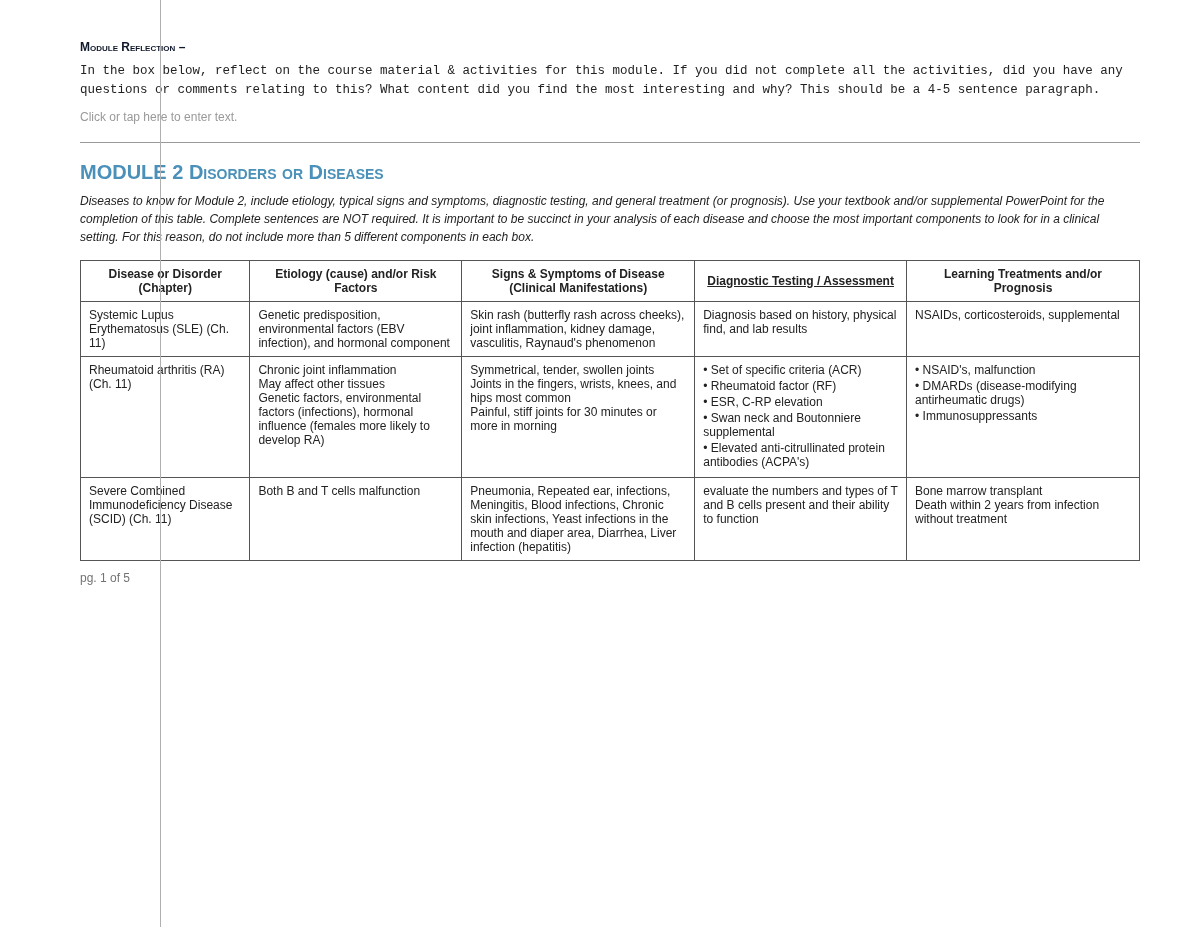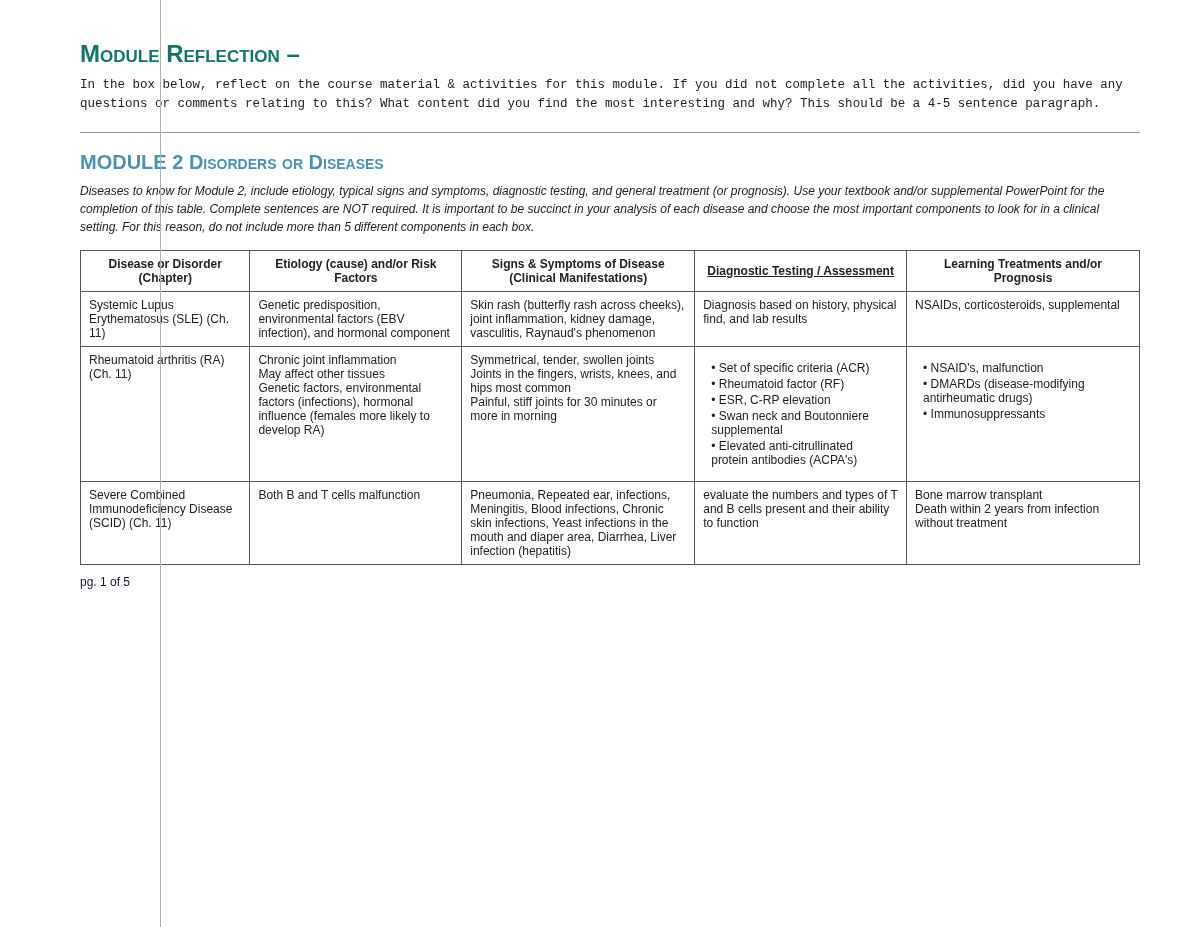--- a/index.html
+++ b/index.html
@@ -26,22 +26,22 @@
       background: #b0b0b0;
     }
     .page-title {
       color: #4a90b8;
       font-size: 22px;
       font-weight: normal;
       font-family: Arial, sans-serif;
       margin-bottom: 18px;
     }
     .section-title {
-      color: #0f766e;
-      font-size: 24px;
+      color: #0f172a;
+      font-size: 12px;
       font-weight: bold;
       font-family: Arial, sans-serif;
       font-variant: small-caps;
       margin-bottom: 8px;
     }
     .reflection-body {
       font-family: Liberation Mono, monospace;
       font-size: 12.5px;
       line-height: 1.5;
       margin-bottom: 10px;
@@ -90,48 +90,49 @@
       border: 1px solid #555;
       padding: 6px 8px;
       vertical-align: top;
     }
     .col-disease { width: 16%; }
     .col-etiology { width: 20%; }
     .col-signs { width: 22%; }
     .col-diagnostic { width: 20%; text-decoration: underline; }
     .col-treatment { width: 22%; }
     .footer-pg {
-      color: #0f172a;
+      color: #737373;
       font-family: Arial, sans-serif;
       font-size: 12px;
       margin-top: 10px;
     }
     ul.cell-list {
       list-style: none;
       padding: 0;
-      margin: 8px;
+      margin: 0;
     }
     ul.cell-list li::before {
       content: "• ";
     }
     ul.cell-list li {
       margin-bottom: 2px;
     }
   </style>
 </head>
 <body>
 
 <div class="page">
   <div class="left-border"></div>
 
 
   <h2 class="section-title">Module Reflection –</h2>
 
   <p class="reflection-body">In the box below, reflect on the course material &amp; activities for this module.  If you did not complete all the activities, did you have any questions or comments relating to this?  What content did you find the most interesting and why?  This should be a 4-5 sentence paragraph.</p>
 
+  <p class="click-prompt">Click or tap here to enter text.</p>
 
   <hr class="divider">
 
   <h2 class="module2-title">MODULE 2 Disorders or Diseases</h2>
 
   <p class="module2-desc">Diseases to know for Module 2, include etiology, typical signs and symptoms, diagnostic testing, and general treatment (or prognosis).  Use your textbook and/or supplemental PowerPoint for the completion of this table.  Complete sentences are NOT required.  It is important to be succinct in your analysis of each disease and choose the most important components to look for in a clinical setting. For this reason, do not include more than 5 different components in each box.</p>
 
   <table>
     <thead>
       <tr>

